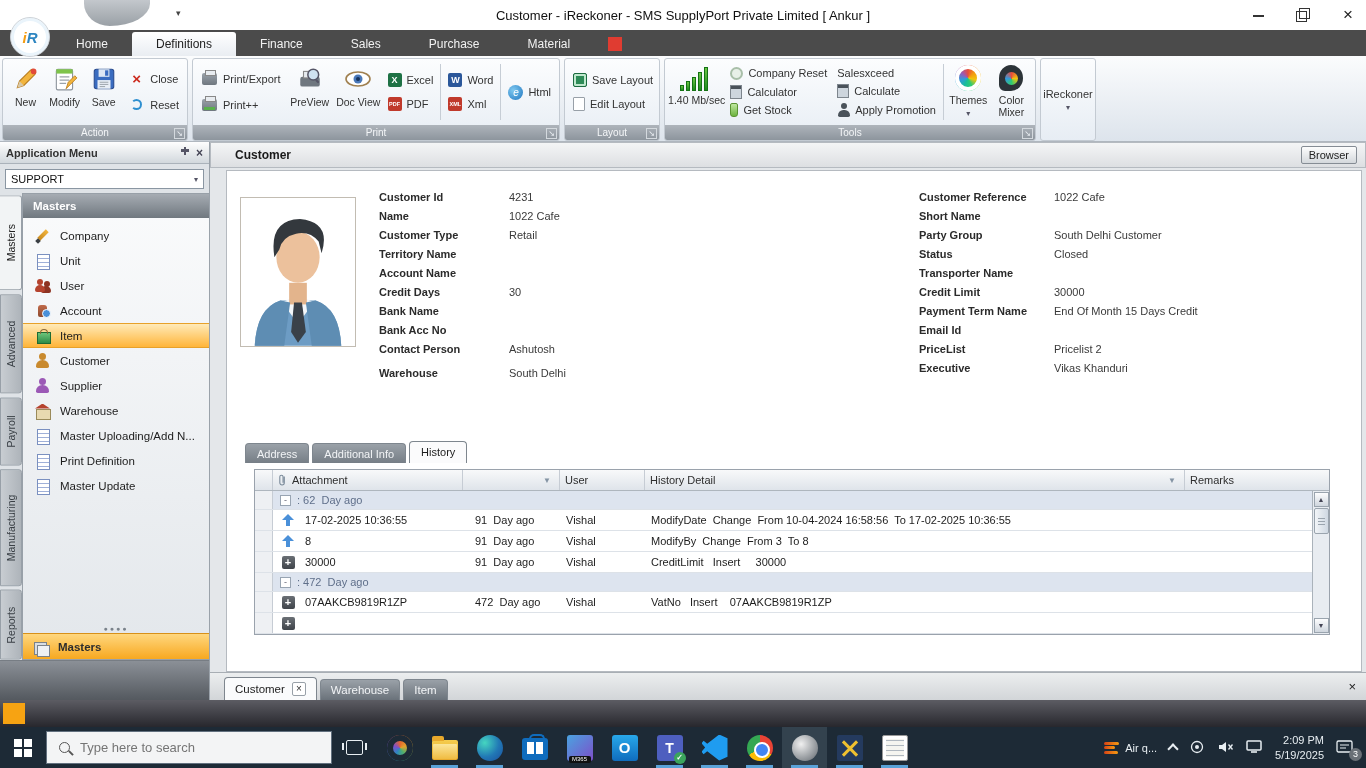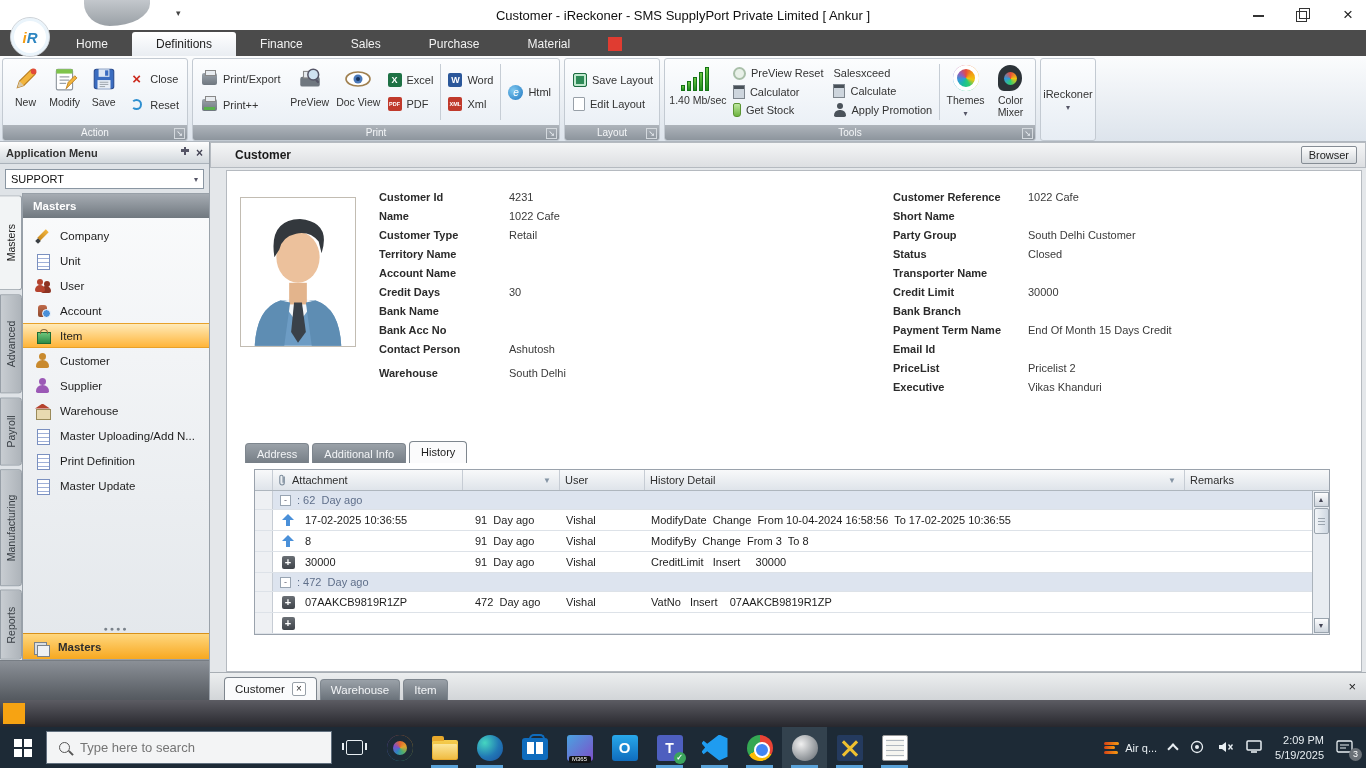--- a/index.html
+++ b/index.html
@@ -115,21 +115,21 @@
   .main-header { height:26px; flex:none; background:linear-gradient(#f4f5f6,#dddfe2); border:1px solid #b5bac0; display:flex; align-items:center; padding:0 8px; }
   .page-title { font-weight:bold; font-size:12px; color:#1a1a1a; padding-left:16px; }
   .browser-btn { margin-left:auto; font-size:11px; border:1px solid #858c94; background:linear-gradient(#fdfdfd,#d4d8dc); padding:2px 7px; border-radius:2px; color:#222; }
   .form-area { flex:1; margin:2px 4px 0 16px; background:#fff; border:1px solid #b5bac0; position:relative; overflow:hidden; }
   .avatar-box { position:absolute; left:13px; top:26px; width:116px; height:150px; border:1px solid #c2bcb2; }
   .fields { position:absolute; display:flex; flex-direction:column; }
   .frow { height:19px; display:flex; align-items:center; }
   .frow .fl { width:130px; font-weight:bold; font-size:11px; color:#2b2b2b; }
   .frow .fv { font-size:11px; color:#3a3a3a; }
   .fields-left { left:152px; top:16px; }
-  .fields-right { left:666px; top:16px;justify-content:flex-end; }
+  .fields-right { left:692px; top:16px;justify-content:flex-end; }
   .frow.gap { margin-top:5px; }
 
   .ftabs { position:absolute; left:18px; top:270px; display:flex; align-items:flex-end; }
   .ftab { padding:4px 11px 3px 11px; font-size:11px; margin-right:3px; border:1px solid #7e868e; border-bottom:none; border-radius:4px 4px 0 0; background:linear-gradient(#9aa1a8,#767e86); color:#f2f4f6; }
   .ftab.active { background:#fbfbfc; color:#1d1d1d; padding-bottom:5px; }
 
   .grid { position:absolute; left:27px; top:298px; width:1076px; border:1px solid #9aa2ac; background:#fff; display:flex; flex-direction:column; }
   .g-header { height:21px; display:flex; background:linear-gradient(#f8f9fa,#dfe4ea); border-bottom:1px solid #aeb6be; font-size:11px; color:#2e2e2e; }
   .g-hcell { display:flex; align-items:center; gap:5px; padding:0 5px; border-right:1px solid #c6ccd4; }
   .g-body { display:flex; }
@@ -398,21 +398,21 @@
             <span style="height:10px"></span>
             <span style="height:14px"></span>
             <span style="height:19px"></span>
             <span style="height:24px"></span>
         </span>
         <span>1.40 Mb/sec</span>
       </div>
       <div class="small-col">
         <div class="small-btn">
           <span class="ic-ring"></span>
-          <span>PreView Reset</span>
+          <span>Company Reset</span>
         </div>
         <div class="small-btn">
           <span class="ic-calc"></span>
           <span>Calculator</span>
         </div>
         <div class="small-btn">
           <span class="ic-stock"></span>
           <span>Get Stock</span>
         </div>
       </div>
@@ -615,24 +615,20 @@
             <span class="fl" style="width:135px">Status</span>
             <span class="fv">Closed</span>
           </div>
         <div class="frow">
             <span class="fl" style="width:135px">Transporter Name</span>
             <span class="fv"></span>
           </div>
         <div class="frow">
             <span class="fl" style="width:135px">Credit Limit</span>
             <span class="fv">30000</span>
-          </div>
-        <div class="frow">
-            <span class="fl" style="width:135px">Bank Branch</span>
-            <span class="fv"></span>
           </div>
         <div class="frow">
             <span class="fl" style="width:135px">Payment Term Name</span>
             <span class="fv">End Of Month 15 Days Credit</span>
           </div>
         <div class="frow">
             <span class="fl" style="width:135px">Email Id</span>
             <span class="fv"></span>
           </div>
         <div class="frow">

